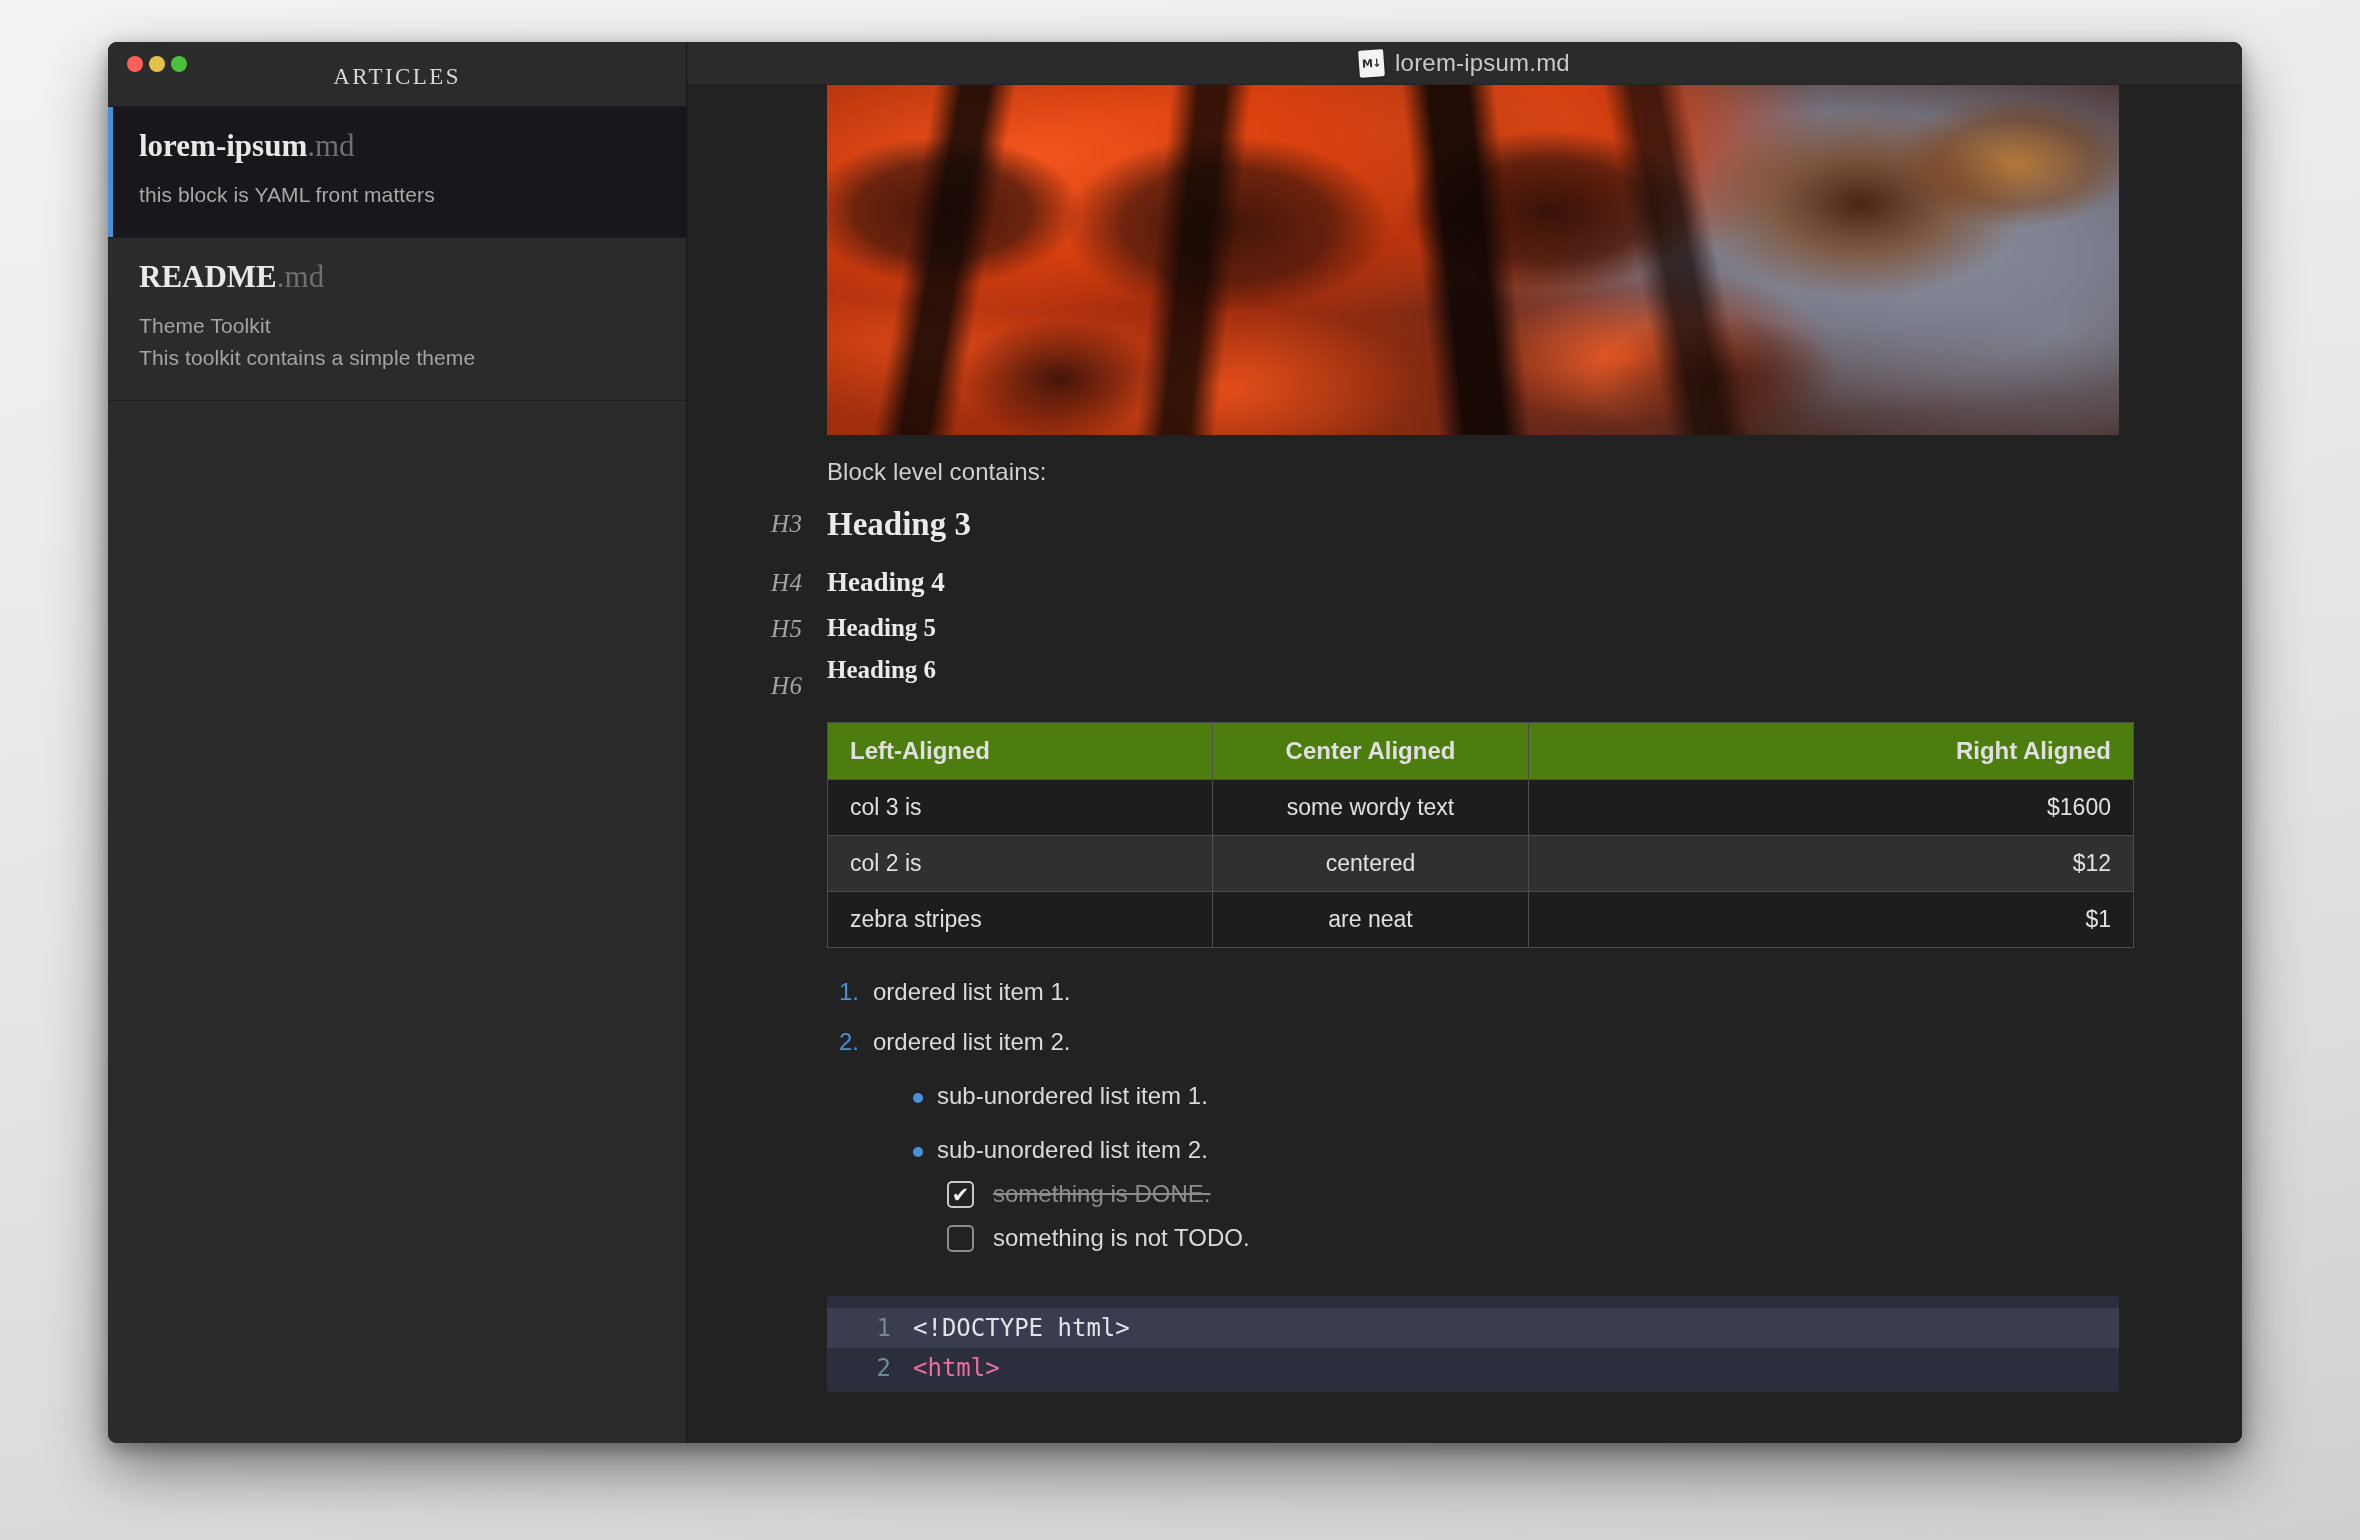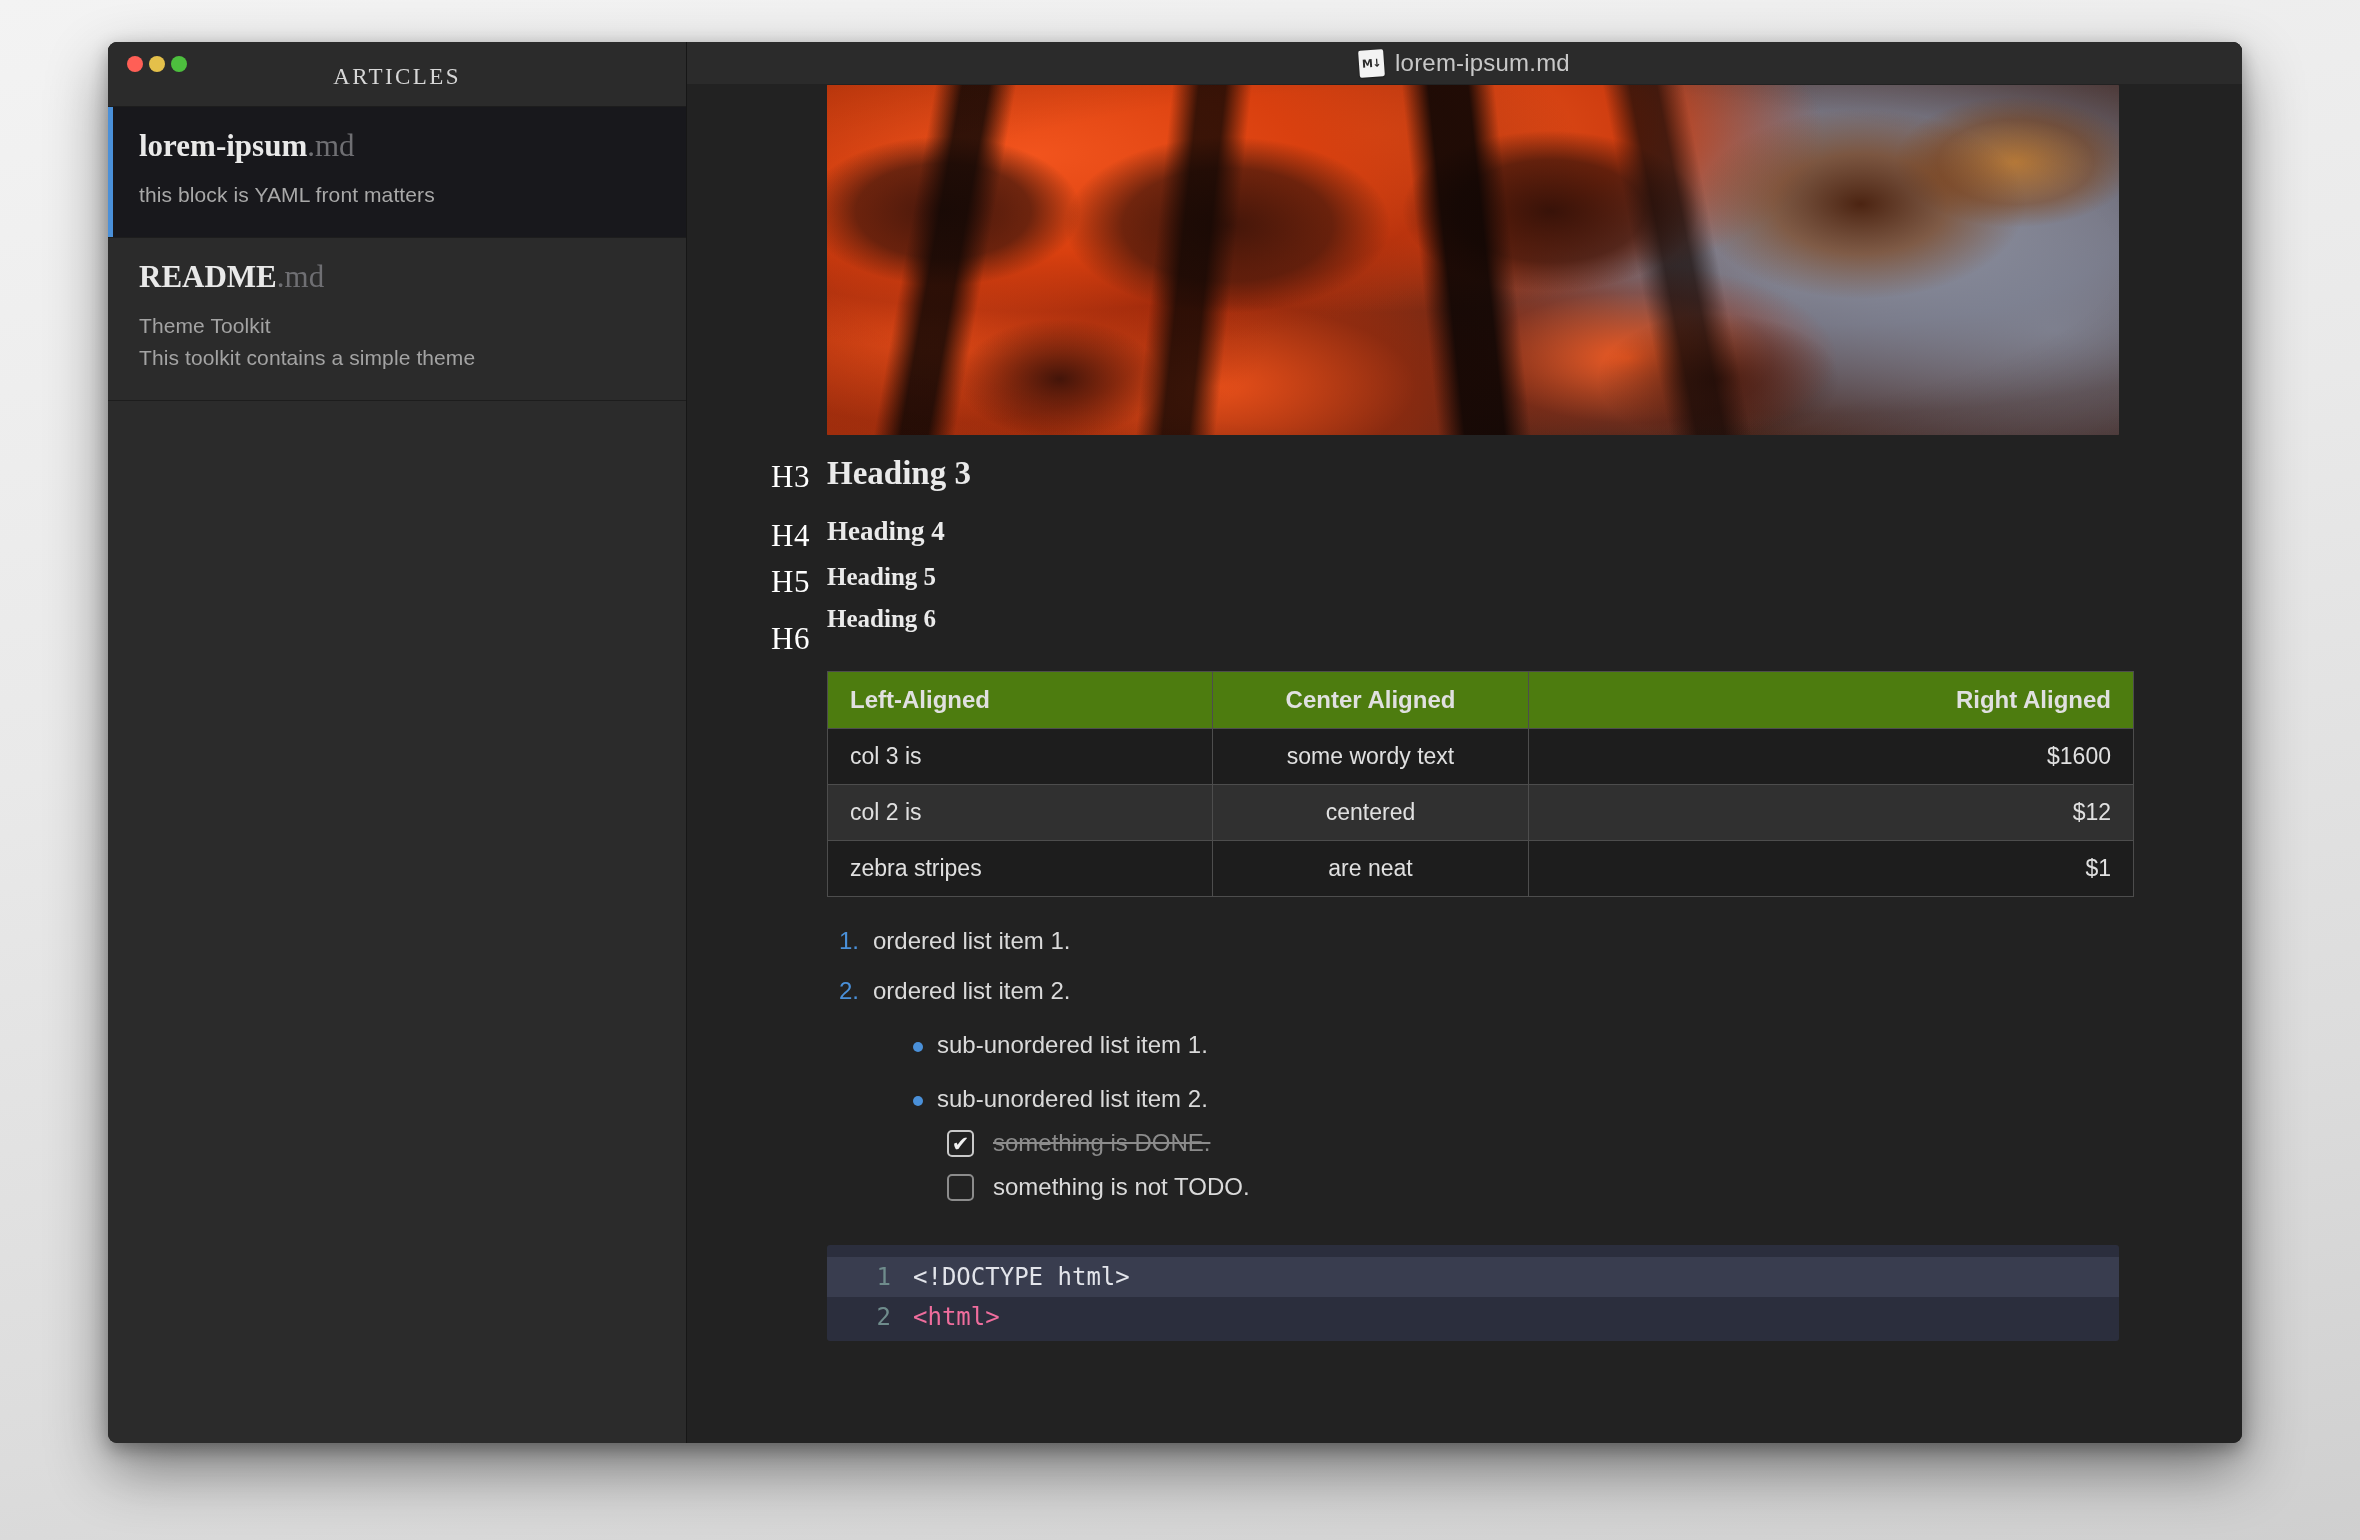--- a/index.html
+++ b/index.html
@@ -206,23 +206,24 @@
   
   .heading-row {
     display: flex;
     align-items: baseline;
     position: relative;
   }
   .h-tag {
     position: absolute;
     left: -56px;
     font-family: "Liberation Serif", serif;
-    font-size: 31px;
-    color: #ffffff;
+    font-size: 25px;
+    color: #a3a3a3;
     letter-spacing: 0.5px;
+    font-style: italic;
   }
   .hx {
     font-family: "Liberation Serif", serif;
     color: #eaeaea;
     font-weight: 700;
     margin: 0;
   }
   #h3-row { margin-top: 20px; }
   #h3-row .hx { font-size: 33px; }
   #h3-row .h-tag { top: 4px; }
@@ -403,20 +404,21 @@
       <div id="doc-inner">
 
         <div id="hero">
           <div class="hero-layer sky"></div>
           <div class="hero-layer fire"></div>
           <div class="hero-layer leaves"></div>
           <div class="hero-layer branches"></div>
           <div class="hero-layer vignette"></div>
         </div>
 
+        <p class="para">Block level contains:</p>
 
         <div class="heading-row" id="h3-row">
           <span class="h-tag">H3</span>
           <h3 class="hx">Heading 3</h3>
         </div>
         <div class="heading-row" id="h4-row">
           <span class="h-tag">H4</span>
           <h4 class="hx">Heading 4</h4>
         </div>
         <div class="heading-row" id="h5-row">

